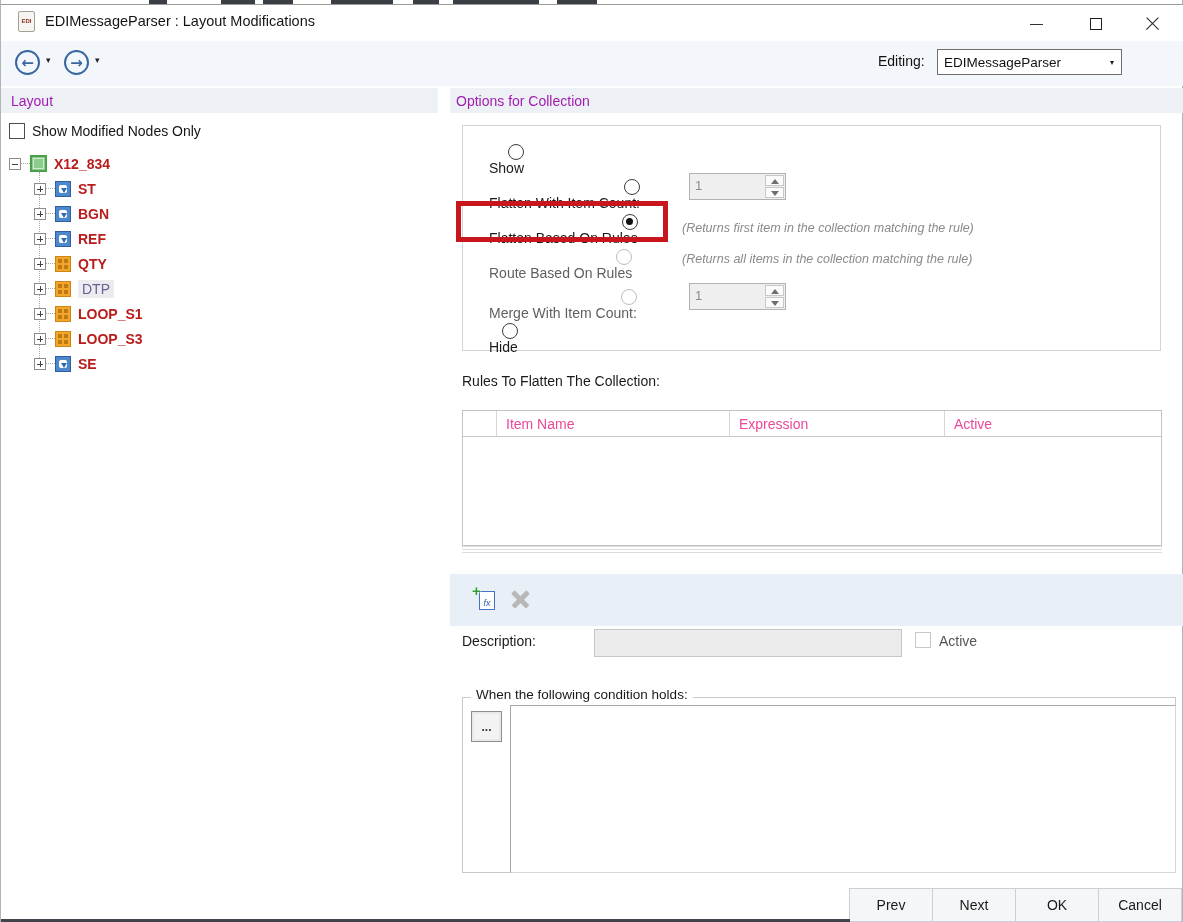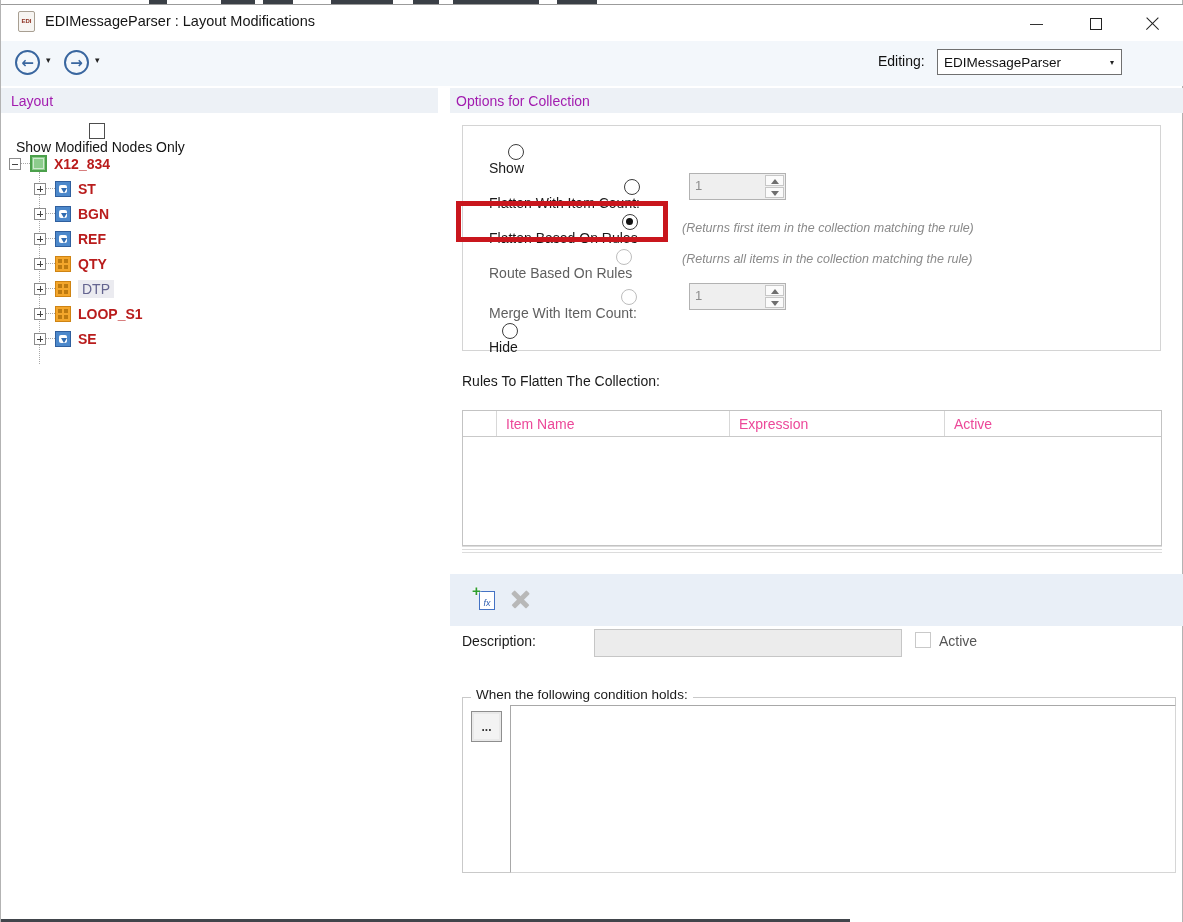--- a/index.html
+++ b/index.html
@@ -39,21 +39,21 @@
   #editing-combo .arrow { font-size:8px; color:#222; padding-right:7px; font-family:"DejaVu Sans", sans-serif; }
 
   
   .panel-header { position:absolute; top:88px; height:25px; background:#edf1f6; display:flex; align-items:center; }
   #hdr-left { left:0; width:437px; }
   #hdr-right { left:449px; width:734px; }
   .panel-header span { font-size:14px; color:#a21caf; }
   #hdr-left span { padding-left:10px; } #hdr-right span { padding-left:6px; }
 
   
-  #chk-modified-row { position:absolute; left:8px; top:123px; display:flex; align-items:center;flex-direction:column; }
+  #chk-modified-row { position:absolute; left:8px; top:123px; display:flex; align-items:center; }
   .checkbox { width:16px; height:16px; border:1px solid #4d4d4d; background:#fff; flex:none; }
   .checkbox.disabled { border-color:#c9c9c9; }
   #chk-modified-row label { font-size:14px; color:#141414; margin-left:7px; }
 
   #tree { position:absolute; left:0; top:151px; width:430px; }
   .trow { height:25px; display:flex; align-items:center; position:relative; }
   .trow.child { padding-left:33px; }
   .trow.root { padding-left:8px; }
   .expander { width:12px; height:12px; border:1px solid #8c8c8c; background:#fff; flex:none;
               position:relative; z-index:2; }
@@ -241,20 +241,26 @@
     </div>
     <div class="trow child">
       <div class="expander plus"></div>
       <div class="dots"></div>
       <div class="nicon orange"></div>
       <span class="tlabel">LOOP_S1</span>
     </div>
     <div class="trow child">
       <div class="expander plus"></div>
       <div class="dots"></div>
+      <div class="nicon orange"></div>
+      <span class="tlabel">LOOP_S3</span>
+    </div>
+    <div class="trow child">
+      <div class="expander plus"></div>
+      <div class="dots"></div>
       <div class="nicon blue"></div>
       <span class="tlabel">SE</span>
     </div>
   </div>
 
   <div id="opt-group">
     <div class="radio-row" style="top:18px">
       <div class="radio"></div>
       <span class="rlabel">Show</span>
     </div>
@@ -326,15 +332,21 @@
   <div id="desc-label">Description:</div>
   <div id="desc-input" title=""></div>
   <div class="checkbox disabled" id="active-chk"></div>
   <div id="active-label">Active</div>
 
   <div id="cond-group"></div>
   <div id="cond-title">When the following condition holds:</div>
   <div id="cond-ellipsis">...</div>
   <div id="cond-text" title=""></div>
 
+  <div id="footer">
+    <div class="fbtn">Prev</div>
+    <div class="fbtn">Next</div>
+    <div class="fbtn">OK</div>
+    <div class="fbtn">Cancel</div>
+  </div>
   <div id="bottom-border"></div>
 
 </div>
 
 </body></html>

